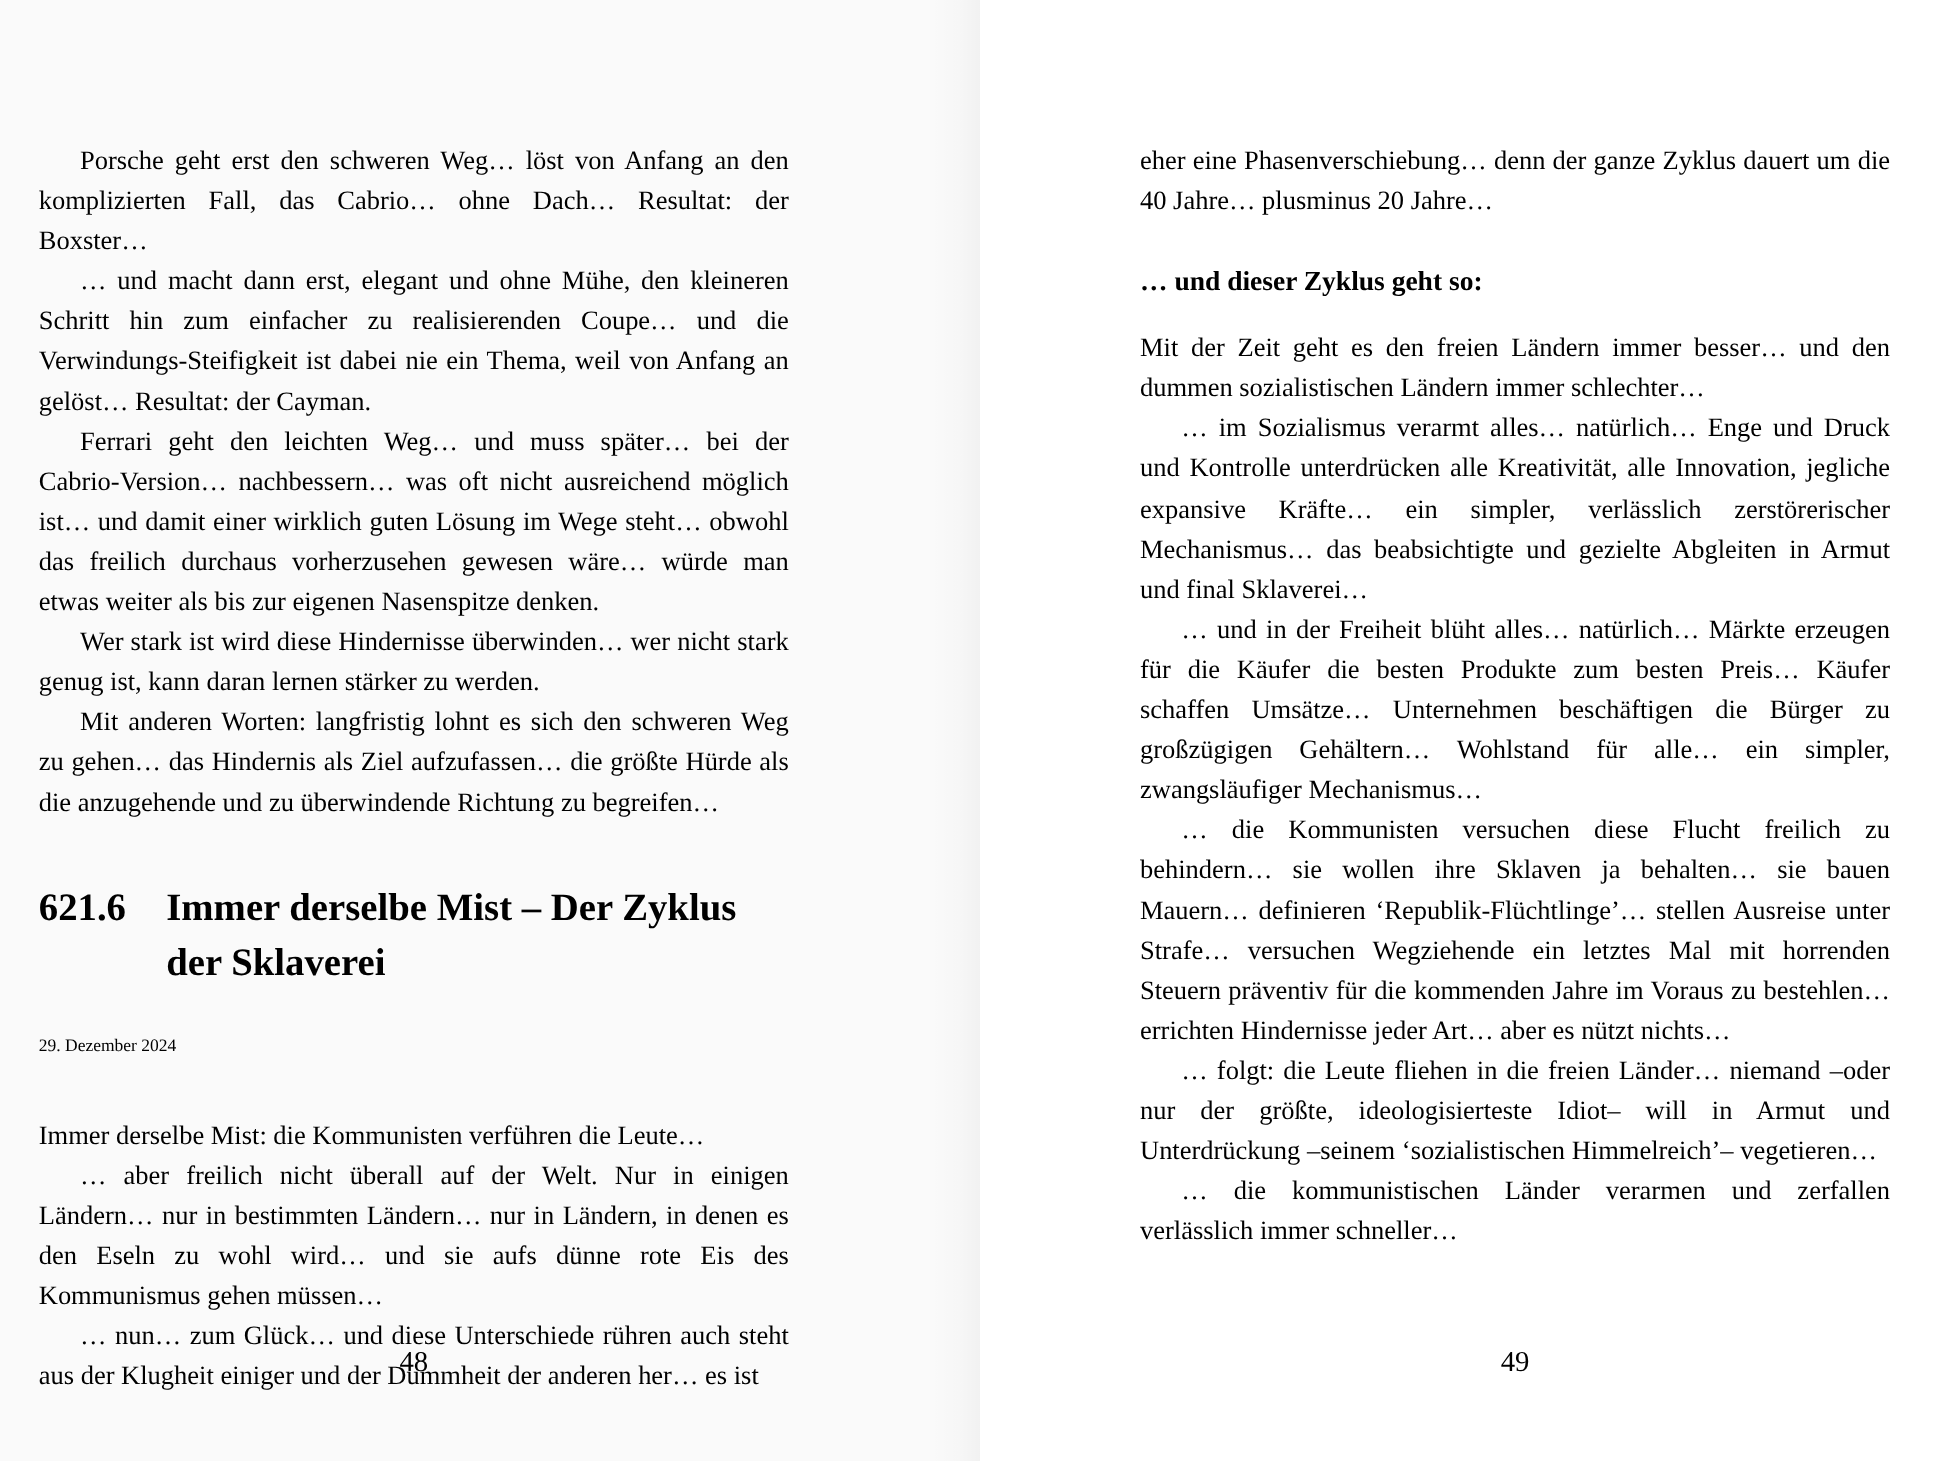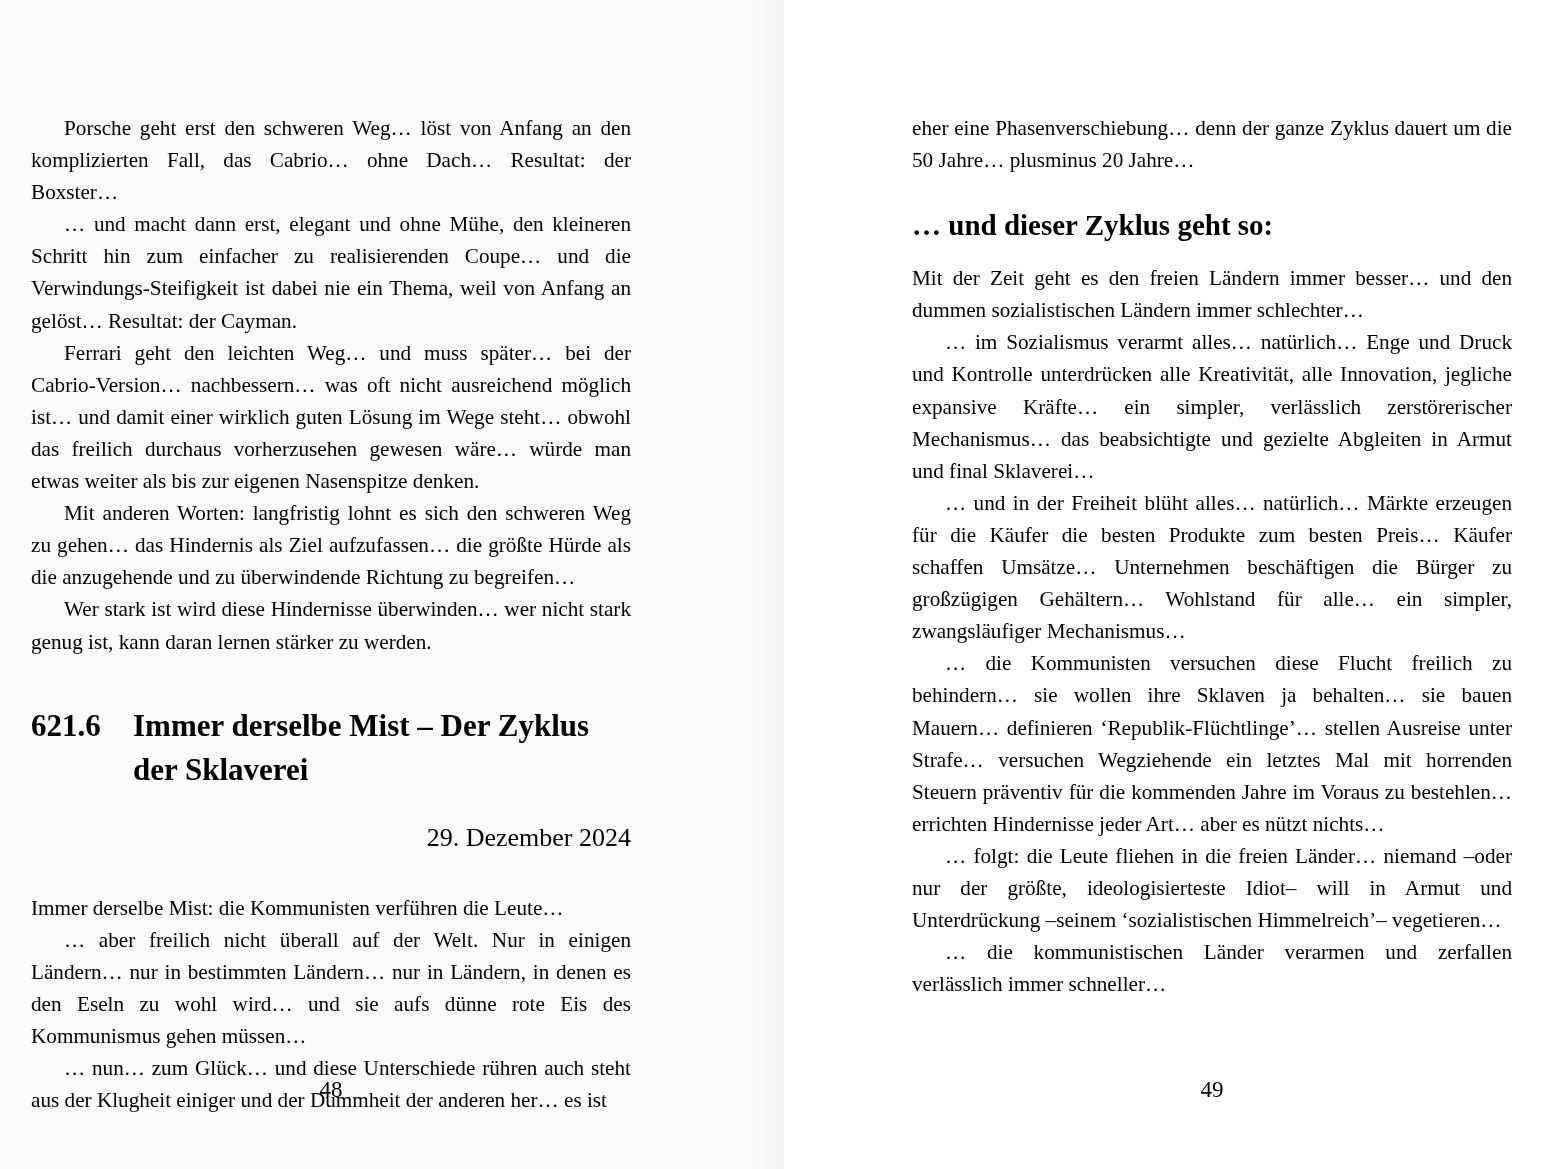--- a/index.html
+++ b/index.html
@@ -89,34 +89,33 @@
 
   .section-number {
     position: absolute;
     left: 0;
     top: 0;
     font-weight: bold;
   }
 
   .section-date {
     margin: 30px 0 0 0;
-    text-align: right;
     text-indent: 0;
-    font-size: 26px;
+    font-size: 14px;
     line-height: 32.1px;
   }
 
   .heading-gap-after {
     height: 38px;
   }
 
   
   .subheading {
     margin: 34px 0 22px 0;
-    font-size: 29px;
+    font-size: 22px;
     line-height: 30px;
     font-weight: bold;
     text-align: left;
     text-indent: 0;
   }
 
   
   .folio {
     position: absolute;
     top: 1078px;
@@ -136,43 +135,43 @@
 
   <div class="page page-left"></div>
   <div class="page page-right"></div>
   <div class="gutter-shadow"></div>
 
   <div class="textcol col-left">
 
     <p class="para">Porsche geht erst den schweren Weg… löst von Anfang an den komplizierten Fall, das Cabrio… ohne Dach… Resultat: der Boxster…</p>
     <p class="para">… und macht dann erst, elegant und ohne Mühe, den kleineren Schritt hin zum einfacher zu realisierenden Coupe… und die Verwindungs-Steifigkeit ist dabei nie ein Thema, weil von Anfang an gelöst… Resultat: der Cayman.</p>
     <p class="para">Ferrari geht den leichten Weg… und muss später… bei der Cabrio-Version… nachbessern… was oft nicht ausreichend möglich ist… und damit einer wirklich guten Lösung im Wege steht… obwohl das freilich durchaus vorherzusehen gewesen wäre… würde man etwas weiter als bis zur eigenen Nasenspitze denken.</p>
+    <p class="para">Wer stark ist wird diese Hindernisse überwinden… wer nicht stark genug ist, kann daran lernen stärker zu werden.</p>
     <p class="para">Mit anderen Worten: langfristig lohnt es sich den schweren Weg zu gehen… das Hindernis als Ziel aufzufassen… die größte Hürde als die anzugehende und zu überwindende Richtung zu begreifen…</p>
-    <p class="para">Wer stark ist wird diese Hindernisse überwinden… wer nicht stark genug ist, kann daran lernen stärker zu werden.</p>
 
     <div class="section-heading">
       <span class="section-number">621.6</span>
       <span>Immer derselbe Mist – Der Zyklus der Sklaverei</span>
     </div>
 
     <p class="section-date">29. Dezember 2024</p>
 
     <div class="heading-gap-after"></div>
 
     <p class="para noindent">Immer derselbe Mist: die Kommunisten verführen die Leute…</p>
     <p class="para">… aber freilich nicht überall auf der Welt. Nur in einigen Ländern… nur in bestimmten Ländern… nur in Ländern, in denen es den Eseln zu wohl wird… und sie aufs dünne rote Eis des Kommunismus gehen müssen…</p>
     <p class="para">… nun… zum Glück… und diese Unterschiede rühren auch steht aus der Klugheit einiger und der Dummheit der anderen her… es ist</p>
 
   </div>
 
   <div class="folio folio-left">48</div>
 
   <div class="textcol col-right">
 
-    <p class="para noindent">eher eine Phasenverschiebung… denn der ganze Zyklus dauert um die 50 Jahre… plusminus 20 Jahre…</p>
+    <p class="para noindent">eher eine Phasenverschiebung… denn der ganze Zyklus dauert um die 40 Jahre… plusminus 20 Jahre…</p>
 
     <div class="subheading">… und dieser Zyklus geht so:</div>
 
     <p class="para noindent">Mit der Zeit geht es den freien Ländern immer besser… und den dummen sozialistischen Ländern immer schlechter…</p>
     <p class="para">… im Sozialismus verarmt alles… natürlich… Enge und Druck und Kontrolle unterdrücken alle Kreativität, alle Innovation, jegliche expansive Kräfte… ein simpler, verlässlich zerstörerischer Mechanismus… das beabsichtigte und gezielte Abgleiten in Armut und final Sklaverei…</p>
     <p class="para">… und in der Freiheit blüht alles… natürlich… Märkte erzeugen für die Käufer die besten Produkte zum besten Preis… Käufer schaffen Umsätze… Unternehmen beschäftigen die Bürger zu großzügigen Gehältern… Wohlstand für alle… ein simpler, zwangsläufiger Mechanismus…</p>
     <p class="para">… die Kommunisten versuchen diese Flucht freilich zu behindern… sie wollen ihre Sklaven ja behalten… sie bauen Mauern… definieren ‘Republik-Flüchtlinge’… stellen Ausreise unter Strafe… versuchen Wegziehende ein letztes Mal mit horrenden Steuern präventiv für die kommenden Jahre im Voraus zu bestehlen… errichten Hindernisse jeder Art… aber es nützt nichts…</p>
     <p class="para">… folgt: die Leute fliehen in die freien Länder… niemand –oder nur der größte, ideologisierteste Idiot– will in Armut und Unterdrückung –seinem ‘sozialistischen Himmelreich’– vegetieren…</p>
     <p class="para">… die kommunistischen Länder verarmen und zerfallen verlässlich immer schneller…</p>
 

